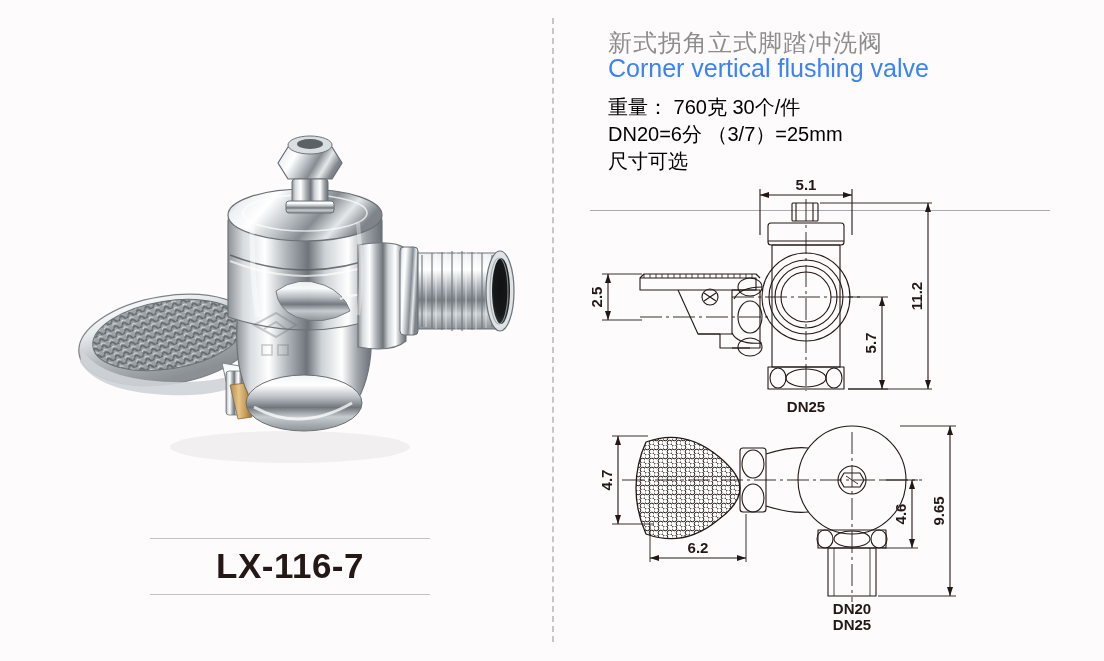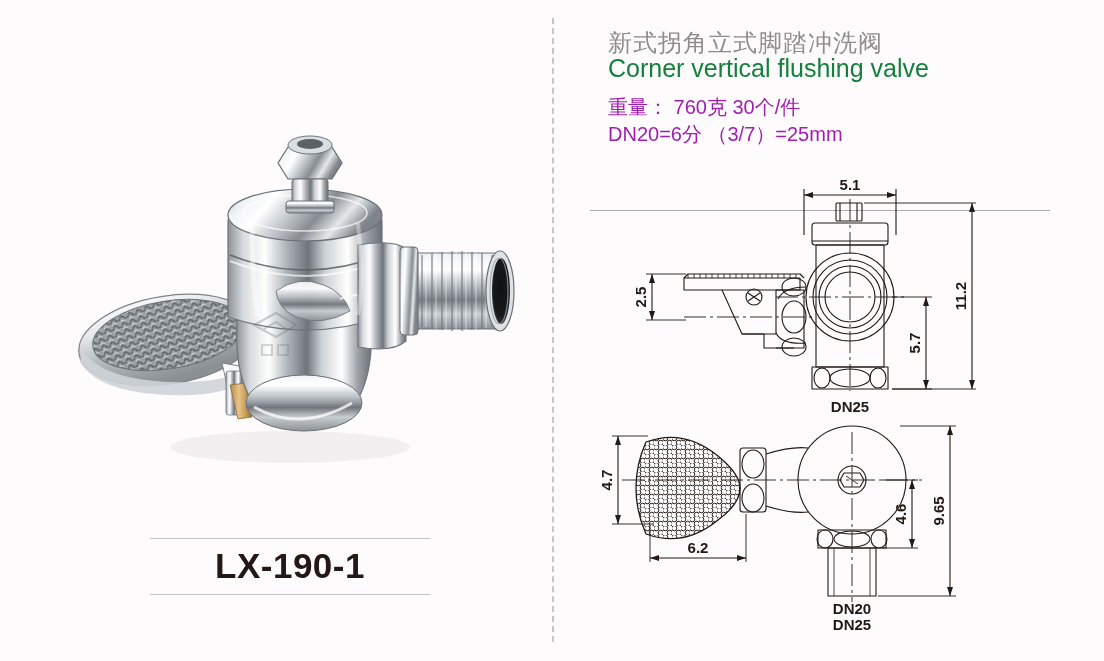--- a/index.html
+++ b/index.html
@@ -74,29 +74,29 @@
     left: 56px; top: 27px;
     font-size: 24px;
     color: #8d8d8d;
     letter-spacing: 1px;
     white-space: nowrap;
   }
   .title-en {
     position: absolute;
     left: 56px; top: 54px;
     font-size: 25px;
-    color: #15803d;
+    color: #3b82f6;
     letter-spacing: 0px;
     white-space: nowrap;
   }
   .spec-list {
     position: absolute;
     left: 56px; top: 94px;
     font-size: 20px;
-    color: #a21caf;
+    color: #000000;
     line-height: 27px;
   }
   .spec-line { white-space: nowrap; }
 
   
   .ref-line {
     position: absolute;
     left: 38px; top: 210px;
     width: 460px; height: 0;
     border-top: 1px solid #aaa9ab;
@@ -274,40 +274,41 @@
 
         <g opacity="0.8">
           <path d="M212 130 q0 60 6 92" fill="none" stroke="#ffffff" stroke-width="5" opacity="0.55"></path>
           <path d="M318 128 q6 56 0 92" fill="none" stroke="#ffffff" stroke-width="4" opacity="0.45"></path>
         </g>
       </svg>
     </div>
 
     <div class="model-block">
       <div class="model-rule"></div>
-      <div class="model-text">LX-190-1</div>
+      <div class="model-text">LX-116-7</div>
       <div class="model-rule"></div>
     </div>
   </div>
 
   <div class="divider"></div>
 
   <div class="right-panel">
 
     <div class="title-cn">新式拐角立式脚踏冲洗阀</div>
     <div class="title-en">Corner vertical flushing valve</div>
 
     <div class="spec-list">
       <div class="spec-line">重量： 760克  30个/件</div>
       <div class="spec-line">DN20=6分 （3/7）=25mm</div>
+      <div class="spec-line">尺寸可选</div>
     </div>
 
     <div class="ref-line"></div>
 
-    <div class="drawing" style="left:30px; top:175px;margin-left:44px;">
+    <div class="drawing" style="left:30px; top:175px;">
       <svg width="420" height="245" viewBox="0 0 420 245">
         <g stroke="#231815" fill="none" stroke-width="1.1" stroke-linejoin="round">
 
           <g>
             <path d="M178 20 h92"></path>
             <path d="M178 20 l9 -3 v6 z" fill="#231815" stroke="none"></path>
             <path d="M270 20 l-9 -3 v6 z" fill="#231815" stroke="none"></path>
             <path d="M178 14 v46"></path>
             <path d="M270 14 v46"></path>
           </g>

